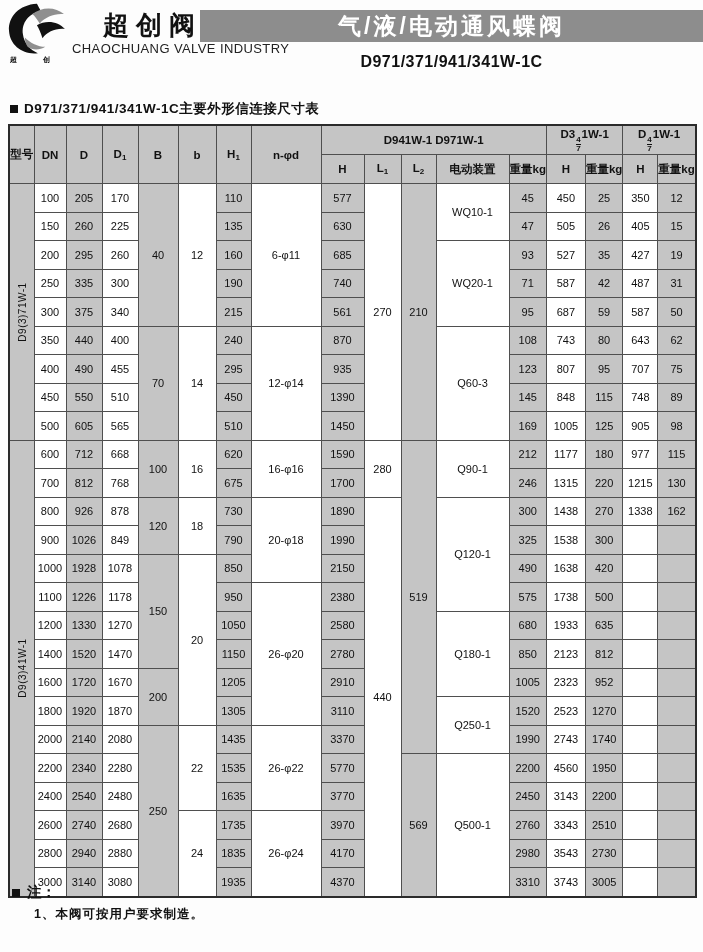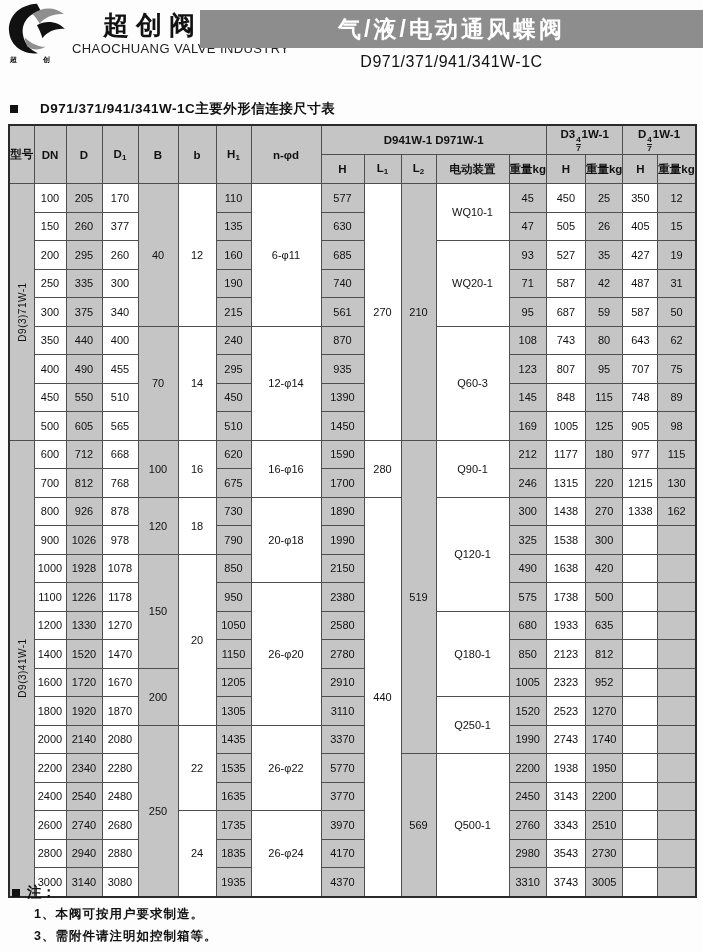--- a/index.html
+++ b/index.html
@@ -6,30 +6,30 @@
   .page {
     position:relative; width:703px; height:952px; background:#fdfdfd;
     font-family:"Liberation Sans", sans-serif; color:#111; overflow:hidden;
   }
   
   .logo-svg { position:absolute; left:6px; top:2px; }
   .logo-mark-label { position:absolute; left:10px; top:55px; font-size:7px; font-weight:bold; letter-spacing:26px; white-space:nowrap; }
   .brand-cn { position:absolute; left:70px; top:8px; font-size:26px; font-weight:bold; letter-spacing:7px; white-space:nowrap;margin-left:33px; }
   .brand-en { position:absolute; left:72px; top:41px; font-size:13px; letter-spacing:0.4px; color:#222; white-space:nowrap; }
   .banner {
-    position:absolute; left:200px; top:10px; width:503px; height:38px;
+    position:absolute; left:200px; top:10px; width:503px; height:32px;
     background:#8d8d8d; color:#ffffff; display:flex; align-items:center; justify-content:center;
     font-size:23px; font-weight:bold; letter-spacing:3px;
   }
   .model-line {
     position:absolute; left:200px; top:53px; width:503px; text-align:center;
-    font-size:16px; font-weight:normal; letter-spacing:0.5px;
+    font-size:16px; font-weight:bold; letter-spacing:0.5px;
   }
   .section-title {
-    position:absolute; left:10px; top:100px; display:flex; align-items:center; gap:22px;
+    position:absolute; left:10px; top:100px; display:flex; align-items:center; gap:6px;
     font-size:13.5px; font-weight:bold; letter-spacing:0.5px;
   }
   .sq { display:inline-block; width:8px; height:8px; background:#111; flex:0 0 auto; }
   
   .spec-wrap { position:absolute; left:8px; top:124px; }
   table.spec { border-collapse:collapse; table-layout:fixed; border:2px solid #2b2b2b; }
   table.spec th, table.spec td {
     border:1px solid #4f4f4f; padding:0; text-align:center; vertical-align:middle;
     font-size:11px; overflow:hidden; white-space:nowrap;
   }
@@ -148,21 +148,21 @@
             <td rowspan="2" class="white">WQ10-1</td>
             <td class="gray">45</td>
             <td class="white">450</td>
             <td class="gray">25</td>
             <td class="white">350</td>
             <td class="gray">12</td>
           </tr>
           <tr>
             <td class="white">150</td>
             <td class="gray">260</td>
-            <td class="white">377</td>
+            <td class="white">225</td>
             <td class="gray">135</td>
             <td class="gray">630</td>
             <td class="gray">47</td>
             <td class="white">505</td>
             <td class="gray">26</td>
             <td class="white">405</td>
             <td class="gray">15</td>
           </tr>
           <tr>
             <td class="white">200</td>
@@ -299,21 +299,21 @@
             <td rowspan="4" class="white">Q120-1</td>
             <td class="gray">300</td>
             <td class="white">1438</td>
             <td class="gray">270</td>
             <td class="white">1338</td>
             <td class="gray">162</td>
           </tr>
           <tr>
             <td class="white">900</td>
             <td class="gray">1026</td>
-            <td class="white">978</td>
+            <td class="white">849</td>
             <td class="gray">790</td>
             <td class="gray">1990</td>
             <td class="gray">325</td>
             <td class="white">1538</td>
             <td class="gray">300</td>
             <td class="white"></td>
             <td class="gray"></td>
           </tr>
           <tr>
             <td class="white">1000</td>
@@ -410,21 +410,21 @@
           </tr>
           <tr>
             <td class="white">2200</td>
             <td class="gray">2340</td>
             <td class="white">2280</td>
             <td class="gray">1535</td>
             <td class="gray">5770</td>
             <td rowspan="5" class="gray">569</td>
             <td rowspan="5" class="white">Q500-1</td>
             <td class="gray">2200</td>
-            <td class="white">1938</td>
+            <td class="white">4560</td>
             <td class="gray">1950</td>
             <td class="white"></td>
             <td class="gray"></td>
           </tr>
           <tr>
             <td class="white">2400</td>
             <td class="gray">2540</td>
             <td class="white">2480</td>
             <td class="gray">1635</td>
             <td class="gray">3770</td>
@@ -474,15 +474,14 @@
           </tr>
         </tbody>
       </table>
   </div>
 
   <div class="notes-head">
     <span class="sq"></span>
     <span>注：</span>
   </div>
   <div class="note-item note-1">1、本阀可按用户要求制造。</div>
-  <div class="note-item note-2">3、需附件请注明如控制箱等。</div>
 
 </div>
 
 </body></html>

